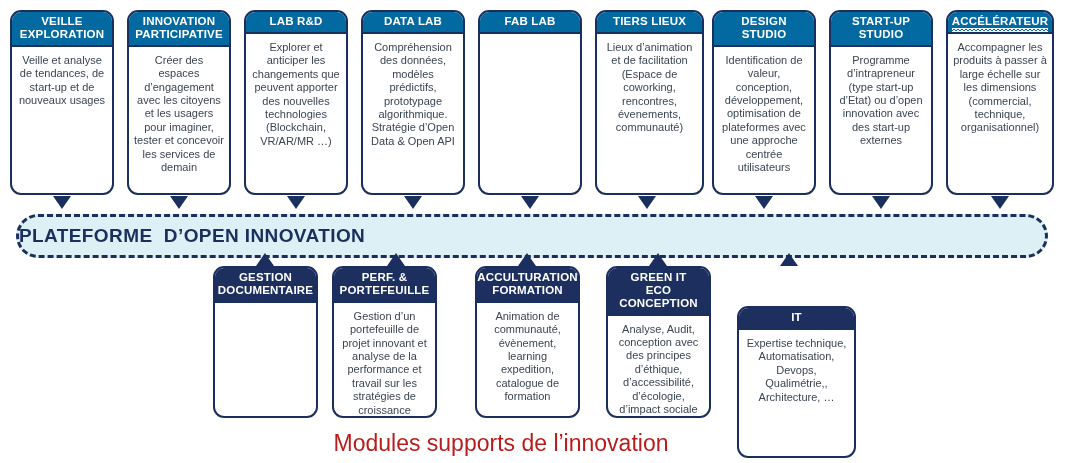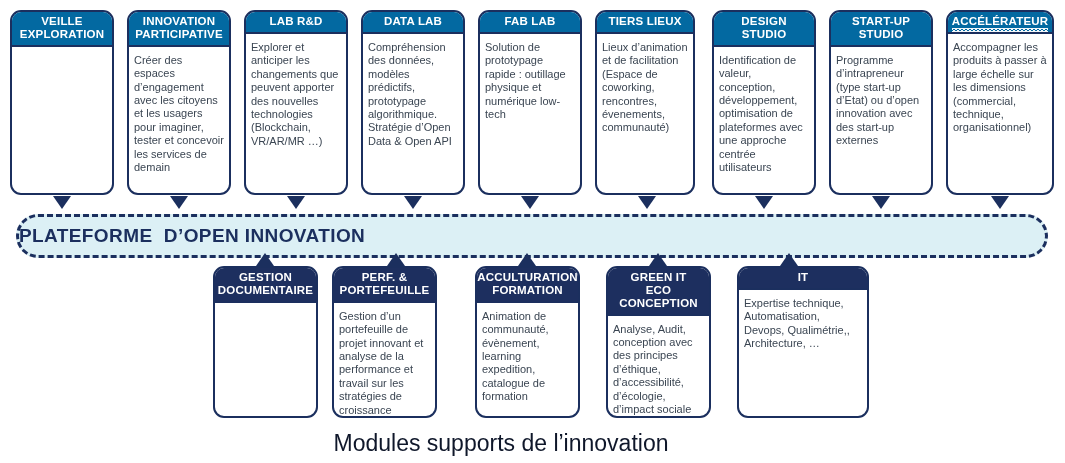--- a/index.html
+++ b/index.html
@@ -32,20 +32,21 @@
     color:#ffffff;
     font-weight:bold;
     letter-spacing:.2px;
     padding:3px 2px 4px;
     line-height:1.12;
     flex:0 0 auto;
   }
   .card .body{
     flex:1 1 auto;
     display:flex;align-items:flex-start;justify-content:center;
+    text-align:center;
     color:#3a4552;
     padding:7px 5px 5px;
     line-height:1.22;
     box-sizing:border-box;
   }
 
   
   .top .hdr{background:#0369a1;font-size:11.5px;}
   .top .body{font-size:11px;}
   .top{height:185px;top:10px;}
@@ -82,21 +83,21 @@
     border-left:9px solid transparent;
     border-right:9px solid transparent;
     border-bottom:13px solid #1b2f5e;
     top:253px;
   }
 
   
   #caption{
     position:absolute;left:0;top:430px;width:1002px;
     text-align:center;
-    font-size:23px;color:#0f172a;
+    font-size:23px;color:#b91c1c;
     font-family:"Liberation Sans", sans-serif;
   }
 
   
   .squig{position:relative;display:inline-block;}
   .squig::after{
     content:"";
     position:absolute;left:0;right:0;bottom:-4px;height:4px;
     background-image:
       radial-gradient(circle at 2px 4px, rgba(255,255,255,.95) 1.6px, transparent 1.7px),
@@ -107,39 +108,39 @@
   }
 </style>
 </head>
 <body>
 
 <div id="stage">
 
   <div class="card top" style="left:10px;width:104px;">
     <div class="hdr" style="white-space: pre-line;">VEILLE
 EXPLORATION</div>
+    <div class="body">Veille et analyse de tendances, de start-up et de nouveaux usages</div>
   </div>
   <div class="card top" style="left:127px;width:104px;">
     <div class="hdr" style="white-space: pre-line;">INNOVATION
 PARTICIPATIVE</div>
     <div class="body">Créer des espaces d’engagement avec les citoyens et les usagers pour imaginer, tester et concevoir les services de demain</div>
   </div>
   <div class="card top" style="left:244px;width:104px;">
     <div class="hdr">LAB R&amp;D</div>
     <div class="body">Explorer et anticiper les changements que peuvent apporter des nouvelles technologies (Blockchain, VR/AR/MR …)</div>
   </div>
   <div class="card top" style="left:361px;width:104px;">
     <div class="hdr">DATA LAB</div>
     <div class="body">Compréhension des données, modèles prédictifs, prototypage algorithmique. Stratégie d’Open Data &amp; Open API</div>
   </div>
   <div class="card top" style="left:478px;width:104px;">
     <div class="hdr">FAB LAB</div>
-    <div class="body">Solution de prototypage rapide : outillage physique et numérique low-tech</div>
-  </div>
-  <div class="card top" style="left:595px;width:100px;">
+  </div>
+  <div class="card top" style="left:595px;width:109px;">
     <div class="hdr">TIERS LIEUX</div>
     <div class="body">Lieux d’animation et de facilitation (Espace de coworking, rencontres, évenements, communauté)</div>
   </div>
   <div class="card top" style="left:712px;width:104px;">
     <div class="hdr" style="white-space: pre-line;">DESIGN
 STUDIO</div>
     <div class="body">Identification de valeur, conception, développement, optimisation de plateformes avec une approche centrée utilisateurs</div>
   </div>
   <div class="card top" style="left:829px;width:104px;">
     <div class="hdr" style="white-space: pre-line;">START-UP
@@ -185,20 +186,20 @@
   <div class="card bot" style="left:475px;width:105px;">
     <div class="hdr" style="white-space: pre-line;">ACCULTURATION
 FORMATION</div>
     <div class="body">Animation de communauté, évènement, learning expedition, catalogue de formation</div>
   </div>
   <div class="card bot" style="left:606px;width:105px;">
     <div class="hdr" style="white-space: pre-line;">GREEN IT
 ECO CONCEPTION</div>
     <div class="body">Analyse, Audit, conception avec  des principes d’éthique, d’accessibilité, d’écologie, d’impact sociale</div>
   </div>
-  <div class="card bot" style="left:737px;width:132px;">
+  <div class="card bot" style="left:737px;width:119px;margin-top:40px;">
     <div class="hdr">IT</div>
     <div class="body">Expertise technique, Automatisation, Devops, Qualimétrie,, Architecture, …</div>
   </div>
 
   <div id="caption">Modules supports de l’innovation</div>
 
 </div>
 
 </body></html>

